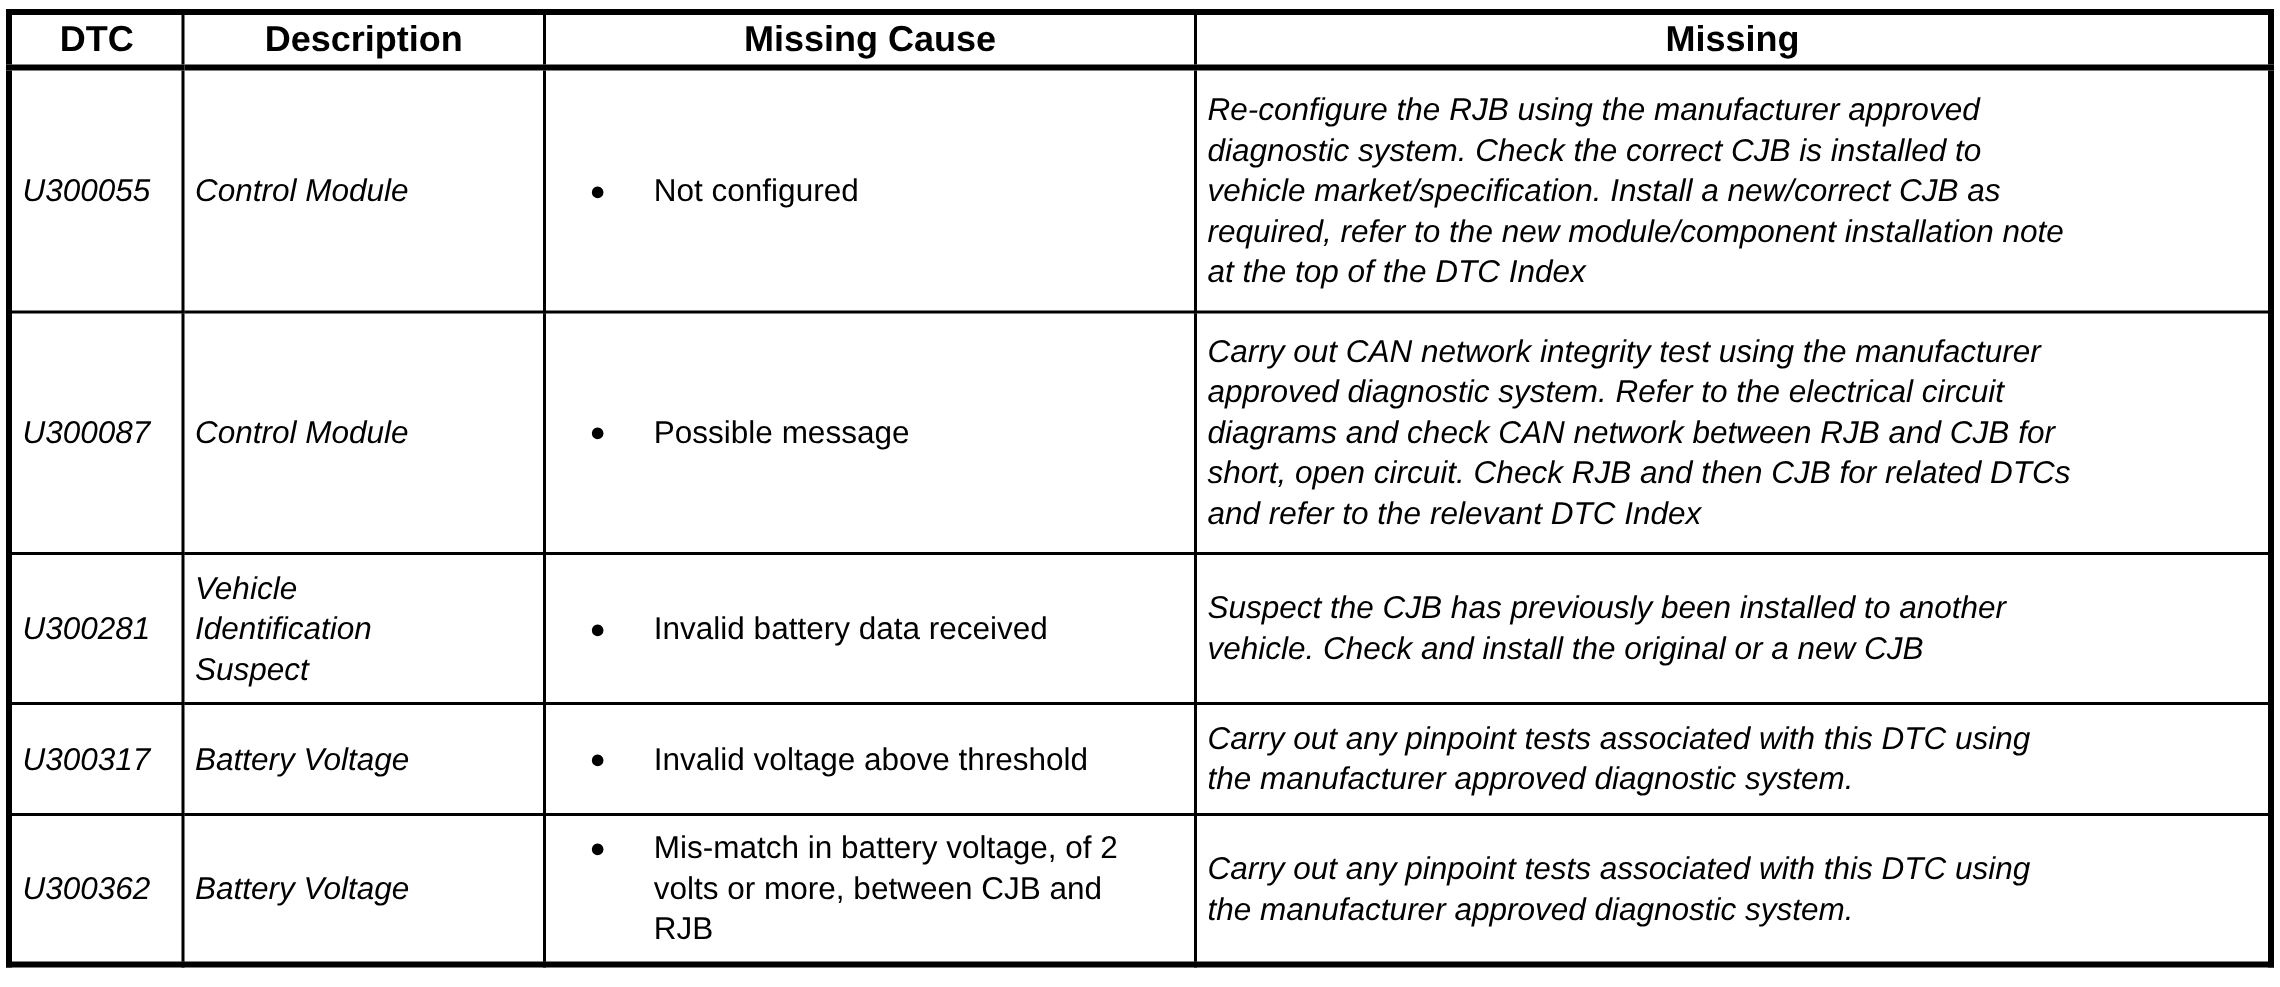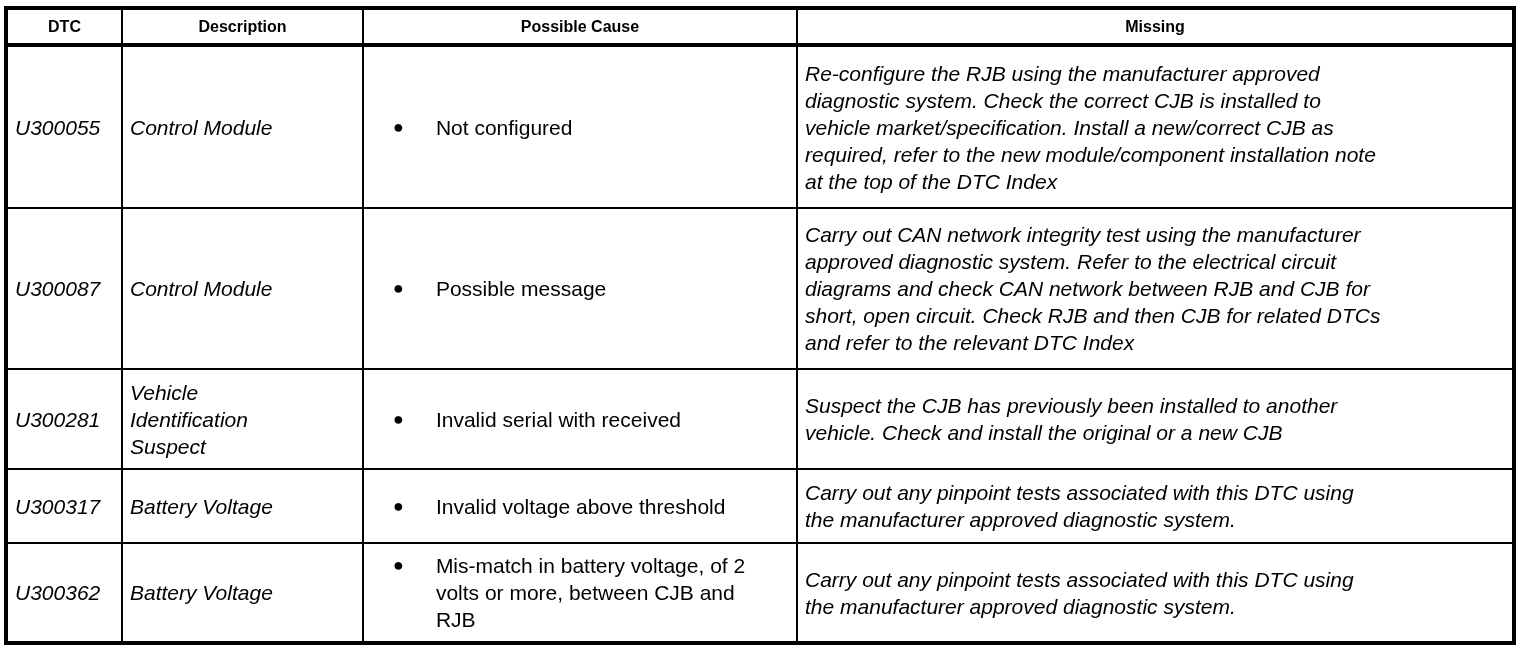--- a/index.html
+++ b/index.html
@@ -23,21 +23,21 @@
     border: 4px solid #000000;
   }
   table.dtc-table th,
   table.dtc-table td {
     border: 2px solid #000000;
     box-sizing: border-box;
     overflow: hidden;
   }
   table.dtc-table thead th {
     border-bottom: 4px solid #000000;
-    font-size: 16px;
+    font-size: 24px;
     font-weight: bold;
     text-align: center;
     vertical-align: middle;
     height: 37px;
     padding: 2px 4px;
     line-height: 26px;
   }
   table.dtc-table td {
     font-size: 21px;
     line-height: 27px;
@@ -80,21 +80,21 @@
     <colgroup>
       <col style="width:116px">
       <col style="width:241px">
       <col style="width:434px">
       <col style="width:717px">
     </colgroup>
     <thead>
       <tr>
         <th>DTC</th>
         <th>Description</th>
-        <th>Possible Cause</th>
+        <th>Missing Cause</th>
         <th>Missing</th>
       </tr>
     </thead>
     <tbody>
       <tr class="row-tall-1">
         <td><span class="cell-text">U300055</span></td>
         <td><span class="cell-text">Control Module</span></td>
         <td class="cell-cause">
           <div class="cause-wrap">
             <span class="bullet">●</span>
@@ -123,21 +123,21 @@
 and refer to the relevant DTC Index</span></td>
       </tr>
       <tr class="row-mid-1">
         <td><span class="cell-text">U300281</span></td>
         <td><span class="cell-text">Vehicle
 Identification
 Suspect</span></td>
         <td class="cell-cause">
           <div class="cause-wrap">
             <span class="bullet">●</span>
-            <span class="cause-text">Invalid serial with received</span>
+            <span class="cause-text">Invalid battery data received</span>
           </div>
         </td>
         <td><span class="cell-text">Suspect the CJB has previously been installed to another
 vehicle. Check and install the original or a new CJB</span></td>
       </tr>
       <tr class="row-short-1">
         <td><span class="cell-text">U300317</span></td>
         <td><span class="cell-text">Battery Voltage</span></td>
         <td class="cell-cause">
           <div class="cause-wrap">

